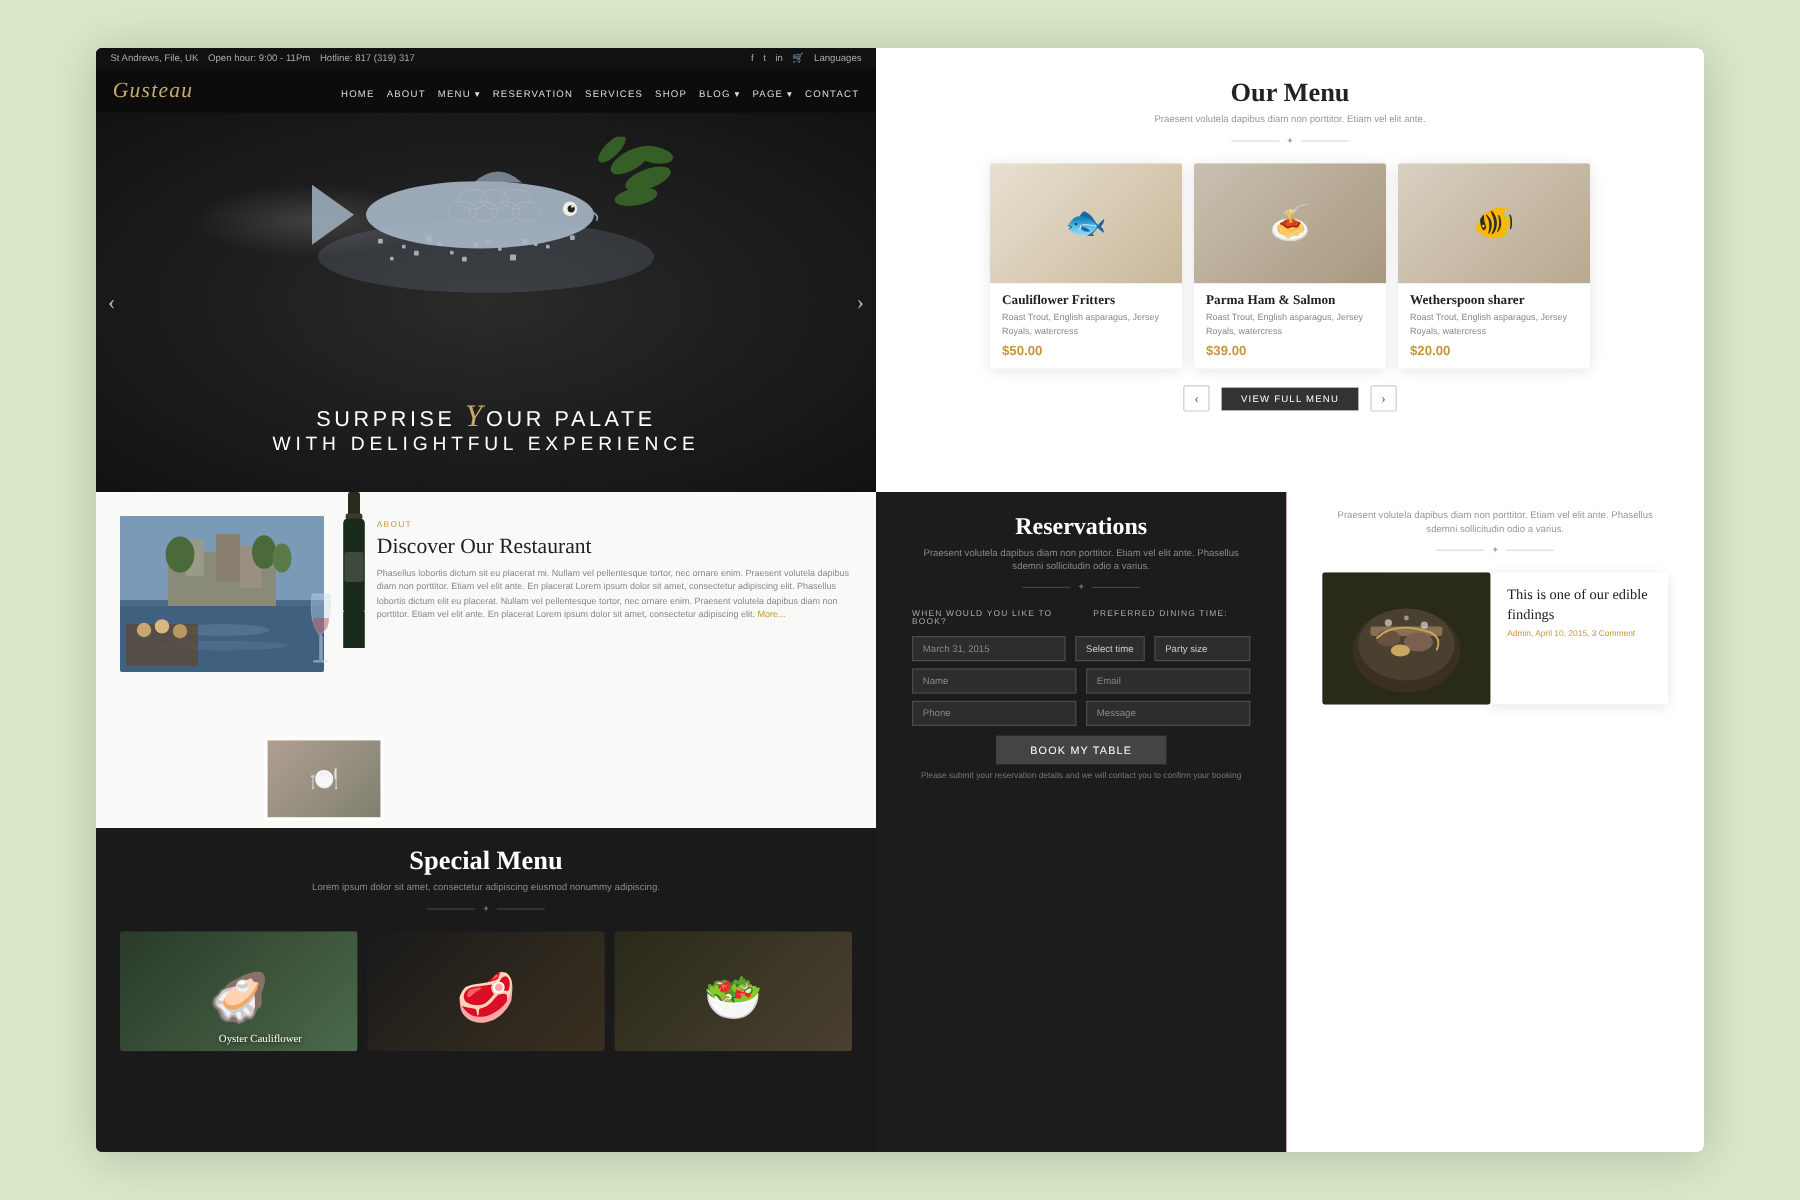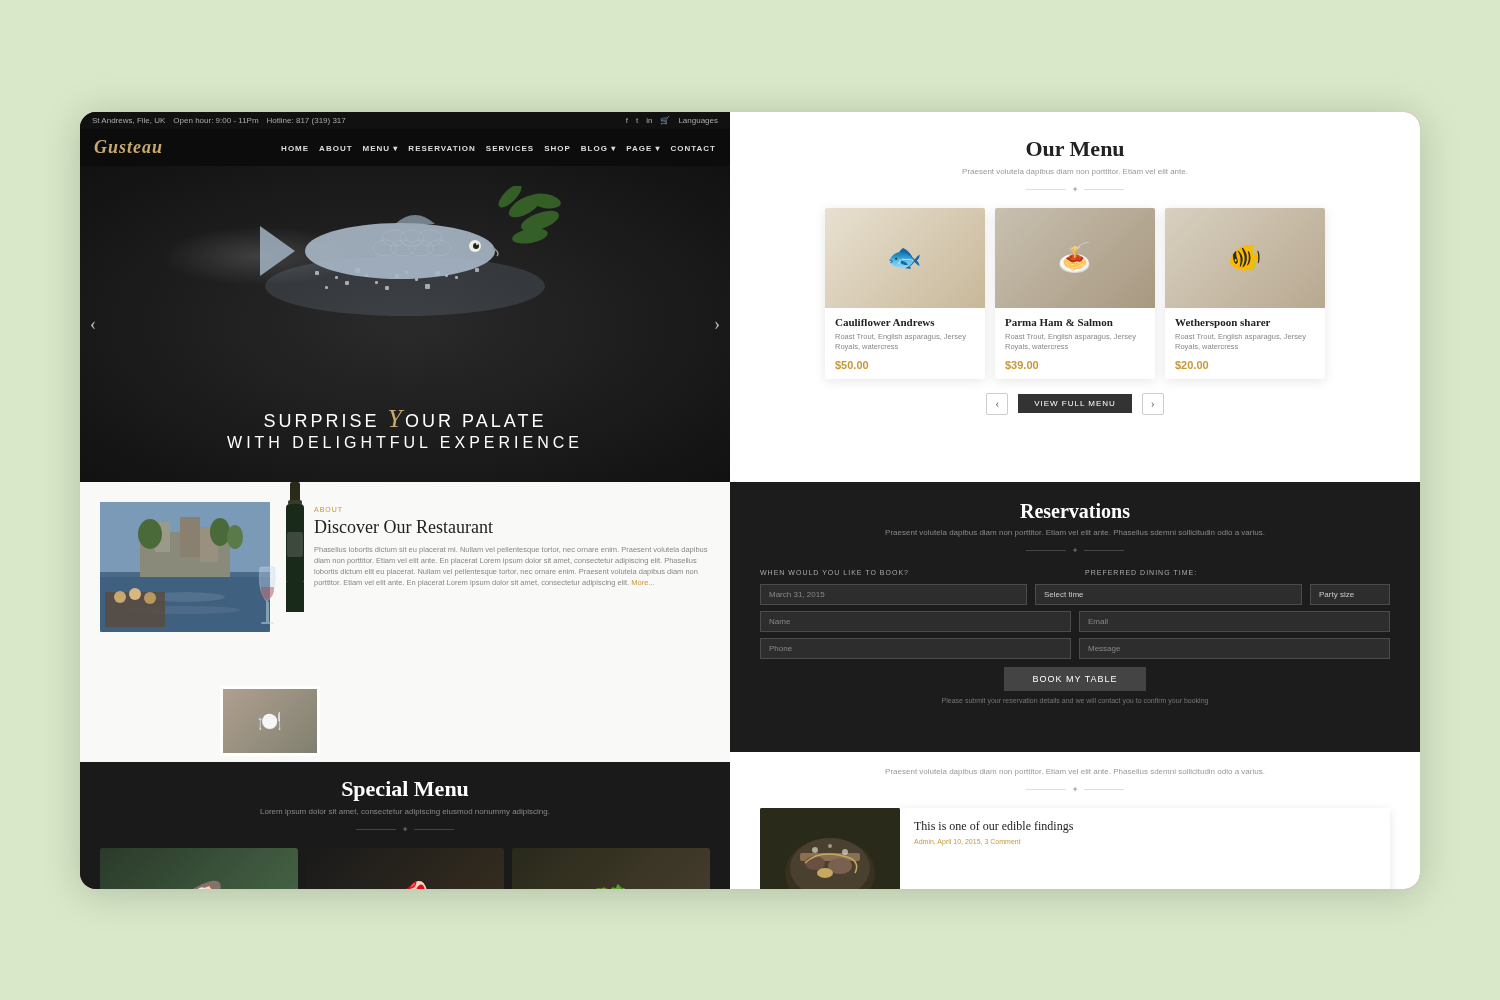--- a/index.html
+++ b/index.html
@@ -8,28 +8,28 @@
       font-family: Georgia, 'Times New Roman', serif;
       width: 1500px;
       height: 1000px;
       overflow: hidden;
       display: flex;
       align-items: center;
       justify-content: center;
     }
     .outer-wrapper {
       width: 1340px;
-      height: 777px;
+      height: 920px;
       display: grid;
       grid-template-columns: 650px 1fr;
       grid-template-rows: 370px 1fr;
       gap: 0;
       background: #be185d;
       box-shadow: 0 4px 40px rgba(0,0,0,0.18);
-      border-radius: 16px;
+      border-radius: 5px;
       overflow: hidden;
     }
 
     
     .hero {
       grid-column: 1;
       grid-row: 1;
       background: #1a1a1a;
       position: relative;
       overflow: hidden;
@@ -45,23 +45,22 @@
       display: flex;
       align-items: center;
       justify-content: space-between;
     }
     .hero-topbar-left { display: flex; gap: 8px; align-items: center; }
     .hero-topbar-right { display: flex; gap: 8px; align-items: center; }
     .hero-nav {
       background: rgba(10,10,10,0.85);
       padding: 8px 14px;
       display: flex;
-      align-items: flex-start;
+      align-items: flex-end;
       justify-content: space-between;
-      font-weight: bold;
     }
     .hero-logo {
       font-family: 'Palatino Linotype', Palatino, serif;
       color: white;
       font-size: 18px;
       font-style: italic;
       letter-spacing: 1px;
     }
     .hero-logo span { color: #c8a96e; }
     .hero-nav-links {
@@ -390,21 +389,21 @@
     }
     .sc1 { background: linear-gradient(135deg, #2a3a2a 0%, #4a6a4a 100%); }
     .sc2 { background: linear-gradient(135deg, #1a1a1a 0%, #3a3020 100%); }
     .sc3 { background: linear-gradient(135deg, #2a2a1a 0%, #4a4030 100%); }
 
     
     .bottom-right {
       grid-column: 2;
       grid-row: 2;
       display: flex;
-      flex-direction: column;
+      flex-direction: row;
       overflow: hidden;
     }
     .reservations {
       background: #1c1c1c;
       padding: 18px 30px 14px;
       flex: 0 0 270px;
     }
     .reservations .section-title { color: white; font-size: 20px; }
     .reservations .section-subtitle { color: #888; }
     .reservations .section-divider { color: #666; }
@@ -641,21 +640,21 @@
     <p class="section-subtitle">Praesent volutela dapibus diam non porttitor. Etiam vel elit ante.</p>
     <div class="section-divider">✦</div>
 
     <div class="menu-cards">
 
       <div class="menu-card">
         <div class="menu-card-img fish-img">
           <div class="food-img-placeholder">🐟</div>
         </div>
         <div class="menu-card-body">
-          <div class="menu-card-title">Cauliflower Andrews</div>
+          <div class="menu-card-title">Cauliflower Fritters</div>
           <div class="menu-card-desc">Roast Trout, English asparagus, Jersey Royals, watercress</div>
           <div class="menu-card-price">$50.00</div>
         </div>
       </div>
 
       <div class="menu-card">
         <div class="menu-card-img pasta-img">
           <div class="food-img-placeholder">🍝</div>
         </div>
         <div class="menu-card-body">

